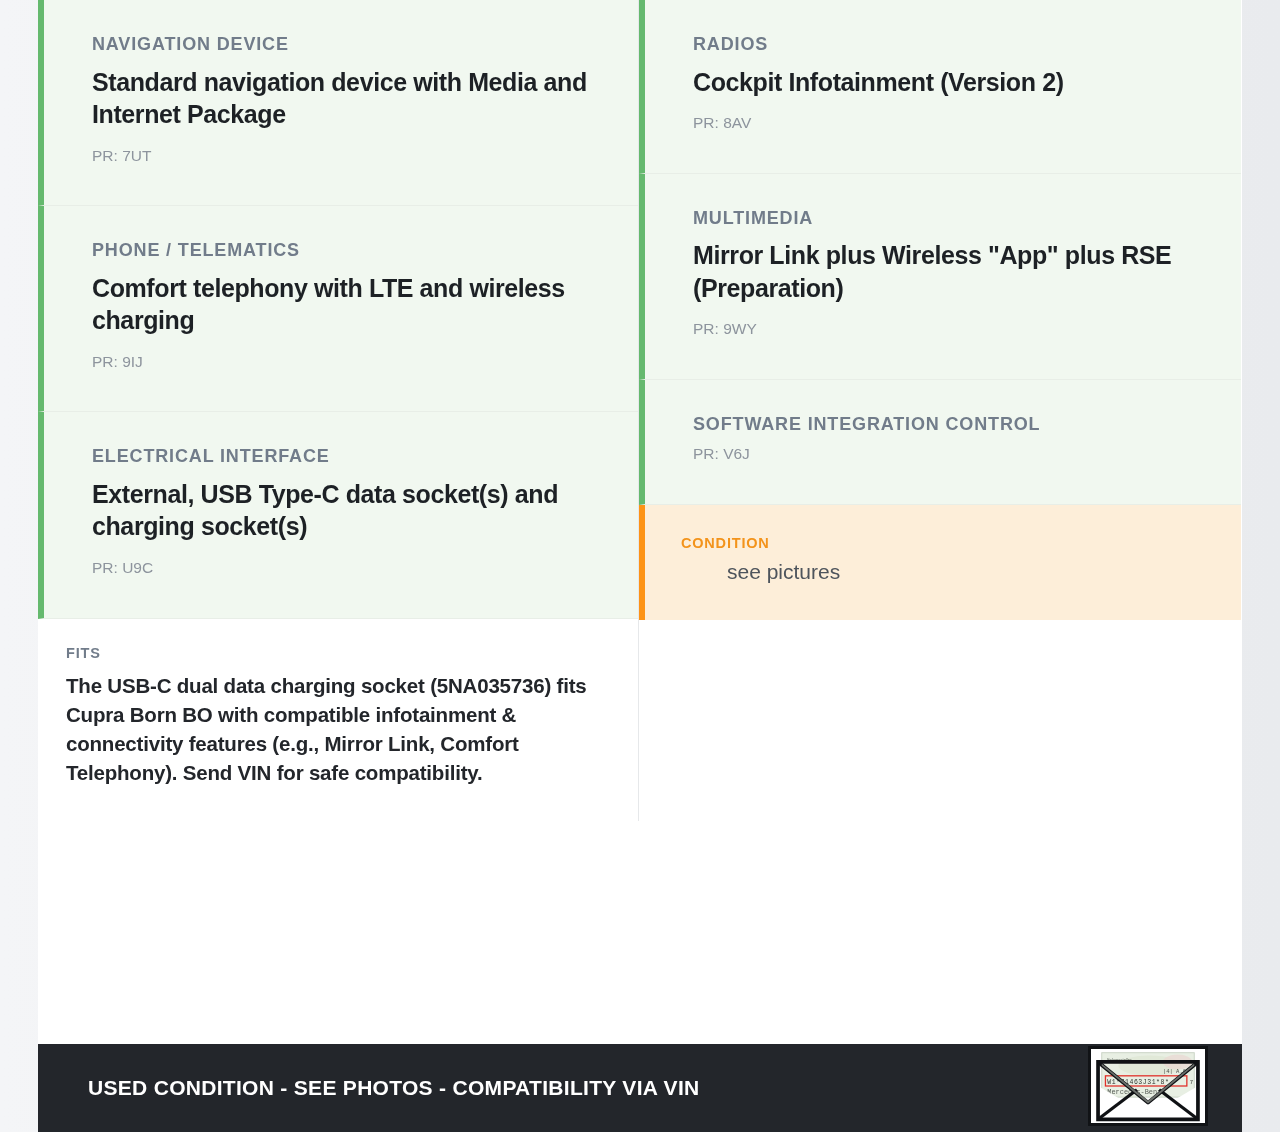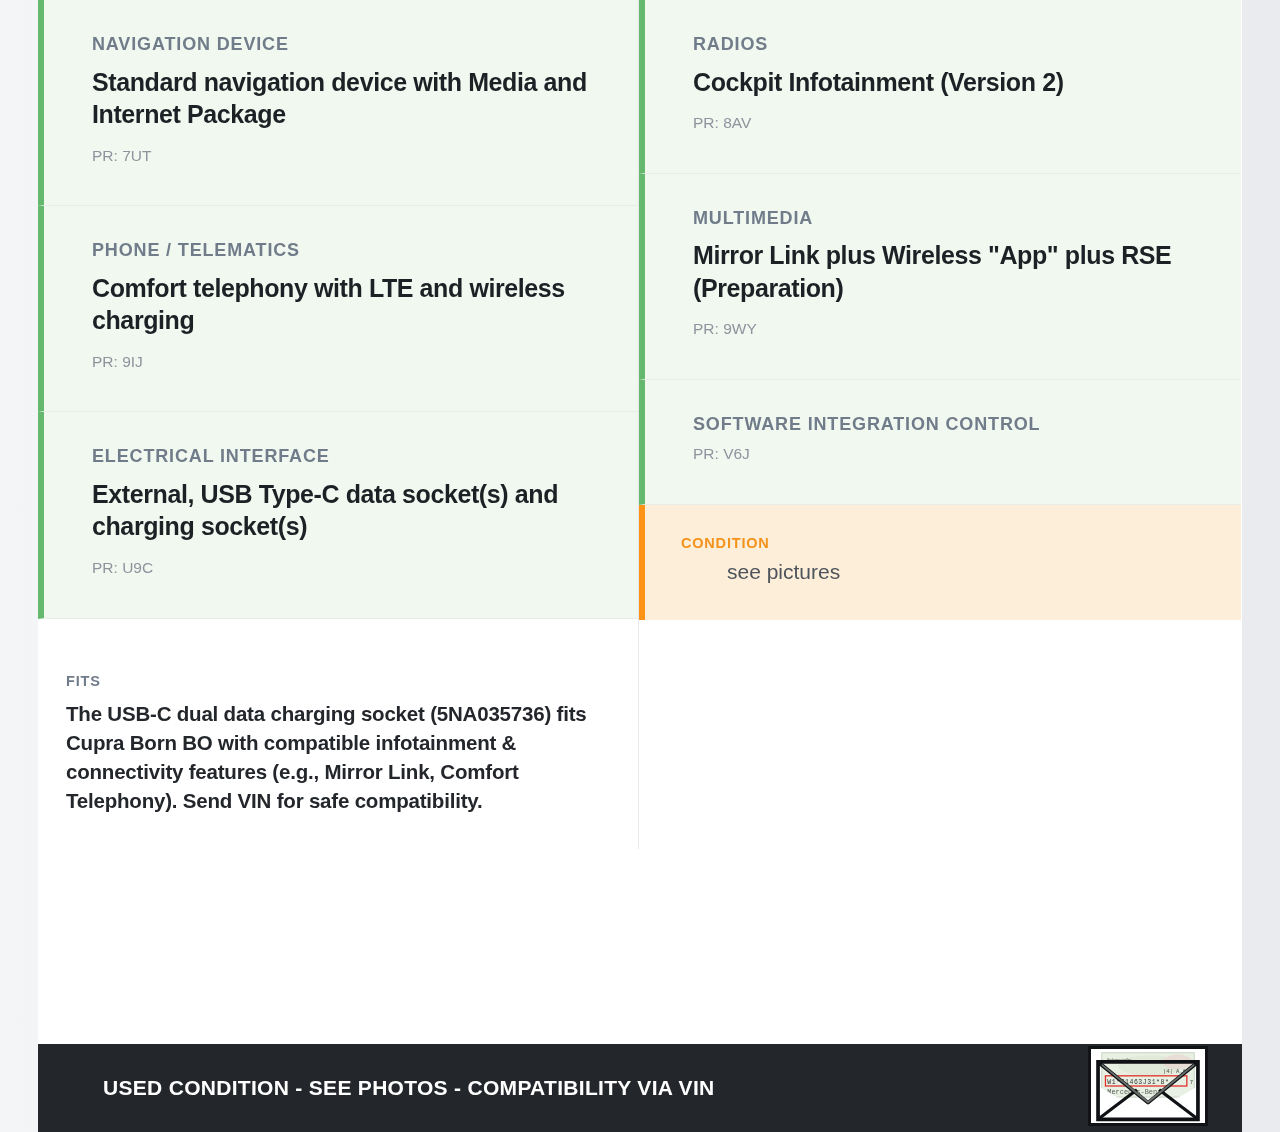--- a/index.html
+++ b/index.html
@@ -122,21 +122,20 @@
     color: #4e545c;
     font-weight: normal;
     line-height: 1.3;
     margin-left: 46px;
   }
 
   
   .fits {
     background: #ffffff;
     padding: 26px 40px 34px 28px;
-    margin-top: 28px;
   }
 
   .fits-label {
     font-size: 14.5px;
     font-weight: bold;
     letter-spacing: 0.85px;
     color: #717c8a;
     text-transform: uppercase;
     margin-bottom: 10px;
   }
@@ -156,21 +155,21 @@
   
   .footer {
     position: absolute;
     left: 38px;
     top: 1044px;
     width: 1204px;
     height: 88px;
     background: #23262b;
     display: flex;
     align-items: center;
-    padding-left: 65px;
+    padding-left: 50px;
   }
 
   .footer-text {
     color: #ffffff;
     font-size: 21px;
     font-weight: bold;
     letter-spacing: 0.3px;
   }
 
   

